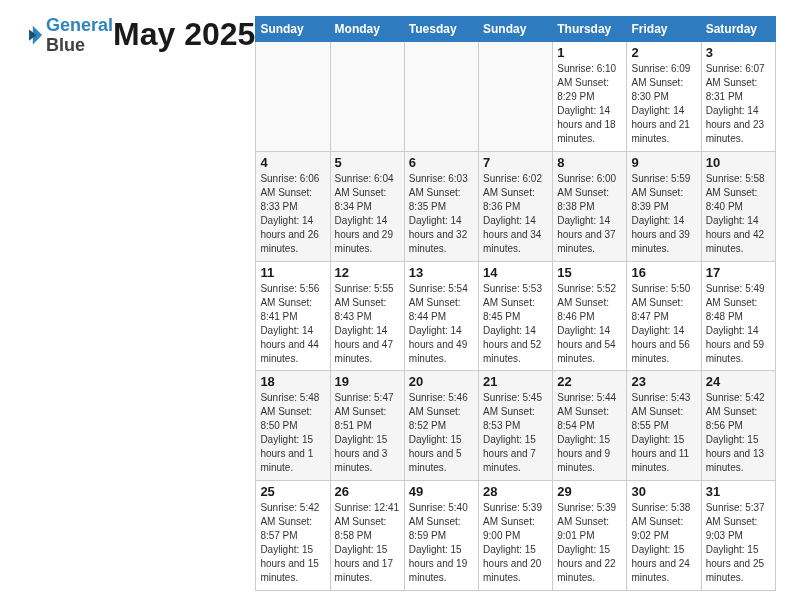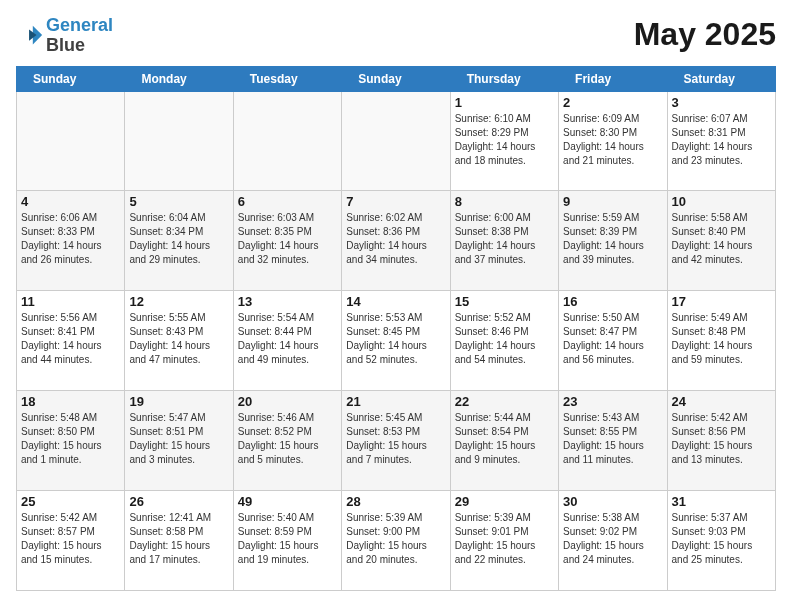--- a/index.html
+++ b/index.html
@@ -8,21 +8,21 @@
       height: 612px;
       font-family: Arial, sans-serif;
       background: #fff;
       overflow: hidden;
     }
     .page {
       width: 792px;
       height: 607px;
       padding: 16px;
       display: flex;
-      flex-direction: column;
+      flex-direction: row;
     }
     .header {
       display: flex;
       justify-content: space-between;
       align-items: flex-start;
       margin-bottom: 10px;
     }
     .logo {
       display: flex;
       align-items: center;
@@ -58,21 +58,21 @@
       border: 1px solid #ccc;
       border-collapse: collapse;
       width: 100%;
       table-layout: fixed;
     }
     .calendar th {
       background: #2e7bbf;
       color: #fff;
       font-size: 12px;
       font-weight: bold;
-      padding: 5px 16px;
+      padding: 5px 4px;
       border: 1px solid #2e7bbf;
       text-align: left;
     }
     .calendar td {
       border: 1px solid #ccc;
       vertical-align: top;
       padding: 3px 4px;
       font-size: 9.5px;
       color: #222;
       width: calc(100% / 7);

